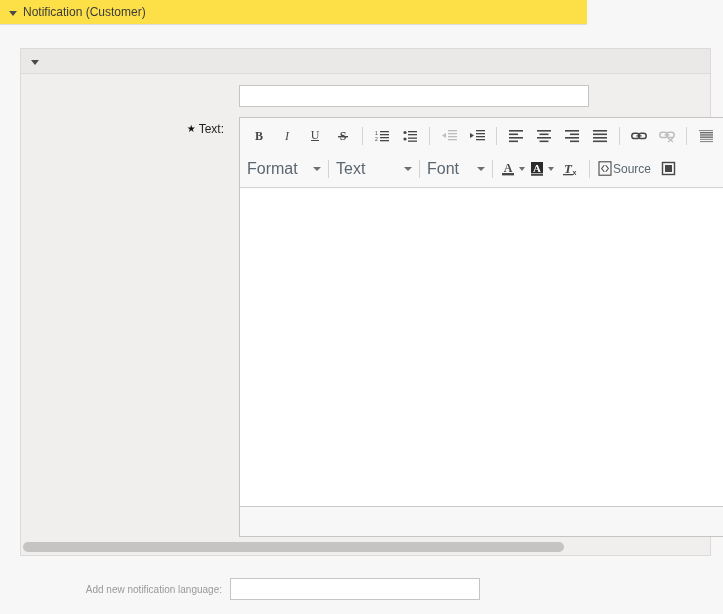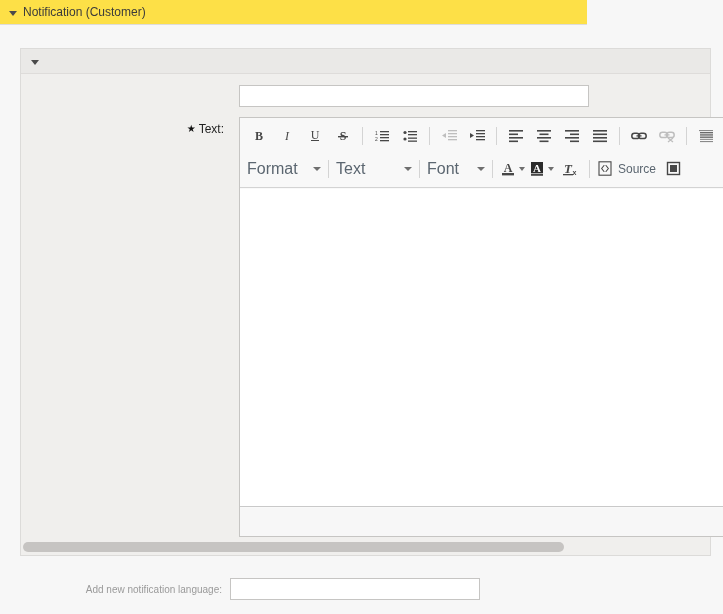--- a/index.html
+++ b/index.html
@@ -213,21 +213,20 @@
   #combo-size   .cb-label { width: 44px; }
 
   .tb-textbtn {
     height: 22px;
     display: flex;
     align-items: center;
     color: #5b6670;
     font-size: 12px;
     flex: none;
     padding: 0 3px;
-    gap: 5px;
     white-space: nowrap;
   }
 
   
   .mini-arrow {
     width: 0; height: 0;
     border-left: 3.5px solid transparent;
     border-right: 3.5px solid transparent;
     border-top: 4px solid #6f6f6f;
     margin-left: 2px;

